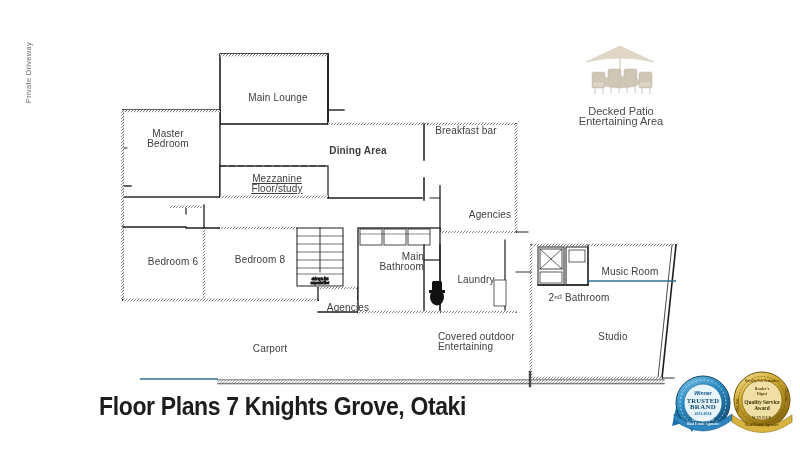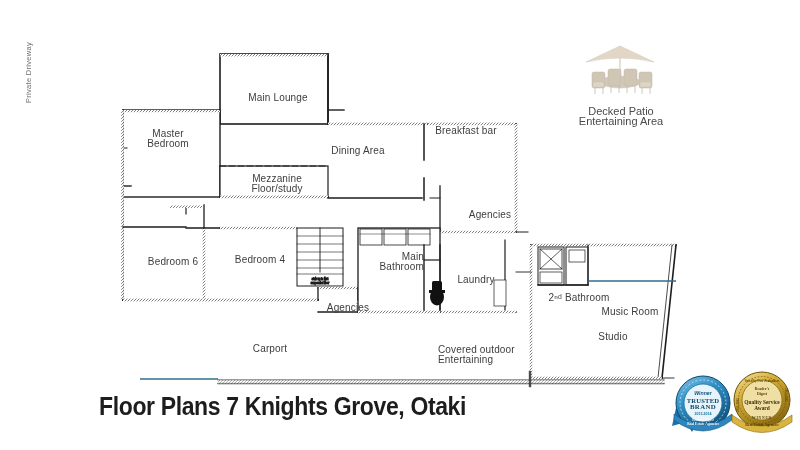--- a/index.html
+++ b/index.html
@@ -315,46 +315,46 @@
       <line x1="588" y1="281" x2="676" y2="281" stroke="#2f6e8f" stroke-width="1.3"></line>
       <line x1="140" y1="379" x2="218" y2="379" stroke="#2f6e8f" stroke-width="1.6"></line>
     </g>
   </svg>
 
   <div class="room-label" style="left:128px; top:129px; width:80px;">Master
 Bedroom</div>
 
   <div class="room-label" style="left:228px; top:93px; width:100px;">Main Lounge</div>
 
-  <div class="room-label" style="left:234px; top:174px; width:86px;">Mezzanine
+  <div class="room-label" style="left:234px; top:174px; width:86px;text-decoration:underline;">Mezzanine
 Floor/study</div>
 
-  <div class="room-label" style="left:316px; top:146px; width:84px;">Dining Area</div>
+  <div class="room-label" style="left:316px; top:146px; width:84px;font-weight:bold;">Dining Area</div>
 
   <div class="room-label" style="left:428px; top:126px; width:76px;">Breakfast bar</div>
 
   <div class="room-label" style="left:462px; top:210px; width:56px;">Agencies</div>
 
   <div class="room-label" style="left:141px; top:257px; width:64px;">Bedroom 6</div>
 
-  <div class="room-label" style="left:228px; top:255px; width:64px;">Bedroom 4</div>
+  <div class="room-label" style="left:228px; top:255px; width:64px;">Bedroom 8</div>
 
   <div class="room-label" style="left:366px; top:252px; width:58px;text-align:right;">Main
 Bathroom</div>
 
   <div class="room-label" style="left:452px; top:275px; width:48px;">Laundry</div>
 
   <div class="room-label" style="left:322px; top:303px; width:52px;">Agencies</div>
 
   <div class="room-label" style="left:242px; top:344px; width:56px;">Carport</div>
 
-  <div class="room-label" style="left:438px; top:332px; width:98px; text-align:left;margin-top:13px;">Covered outdoor
+  <div class="room-label" style="left:438px; top:332px; width:98px; text-align:left;">Covered outdoor
 Entertaining</div>
 
-  <div class="room-label" style="left:596px; top:267px; width:68px;margin-top:40px;">Music Room</div>
+  <div class="room-label" style="left:596px; top:267px; width:68px;">Music Room</div>
 
   <div class="room-label" style="left:546px; top:293px; width:66px;">2ⁿᵈ Bathroom</div>
 
   <div class="room-label" style="left:590px; top:332px; width:46px;">Studio</div>
 
   <svg id="patio-illus" viewBox="0 0 96 60">
 
     <path d="M14,20 L48,4 L82,20 Q66,16 48,16 Q30,16 14,20 Z" fill="#cbb89a" stroke="#b3a084" stroke-width="0.6"></path>
     <path d="M14,20 Q30,16 48,16 Q66,16 82,20 L74,20 Q60,17 48,17 Q36,17 22,20 Z" fill="#b9a establishing" fill-opacity="0"></path>
     <line x1="48" y1="16" x2="48" y2="40" stroke="#a89madness" stroke-width="1"></line>

